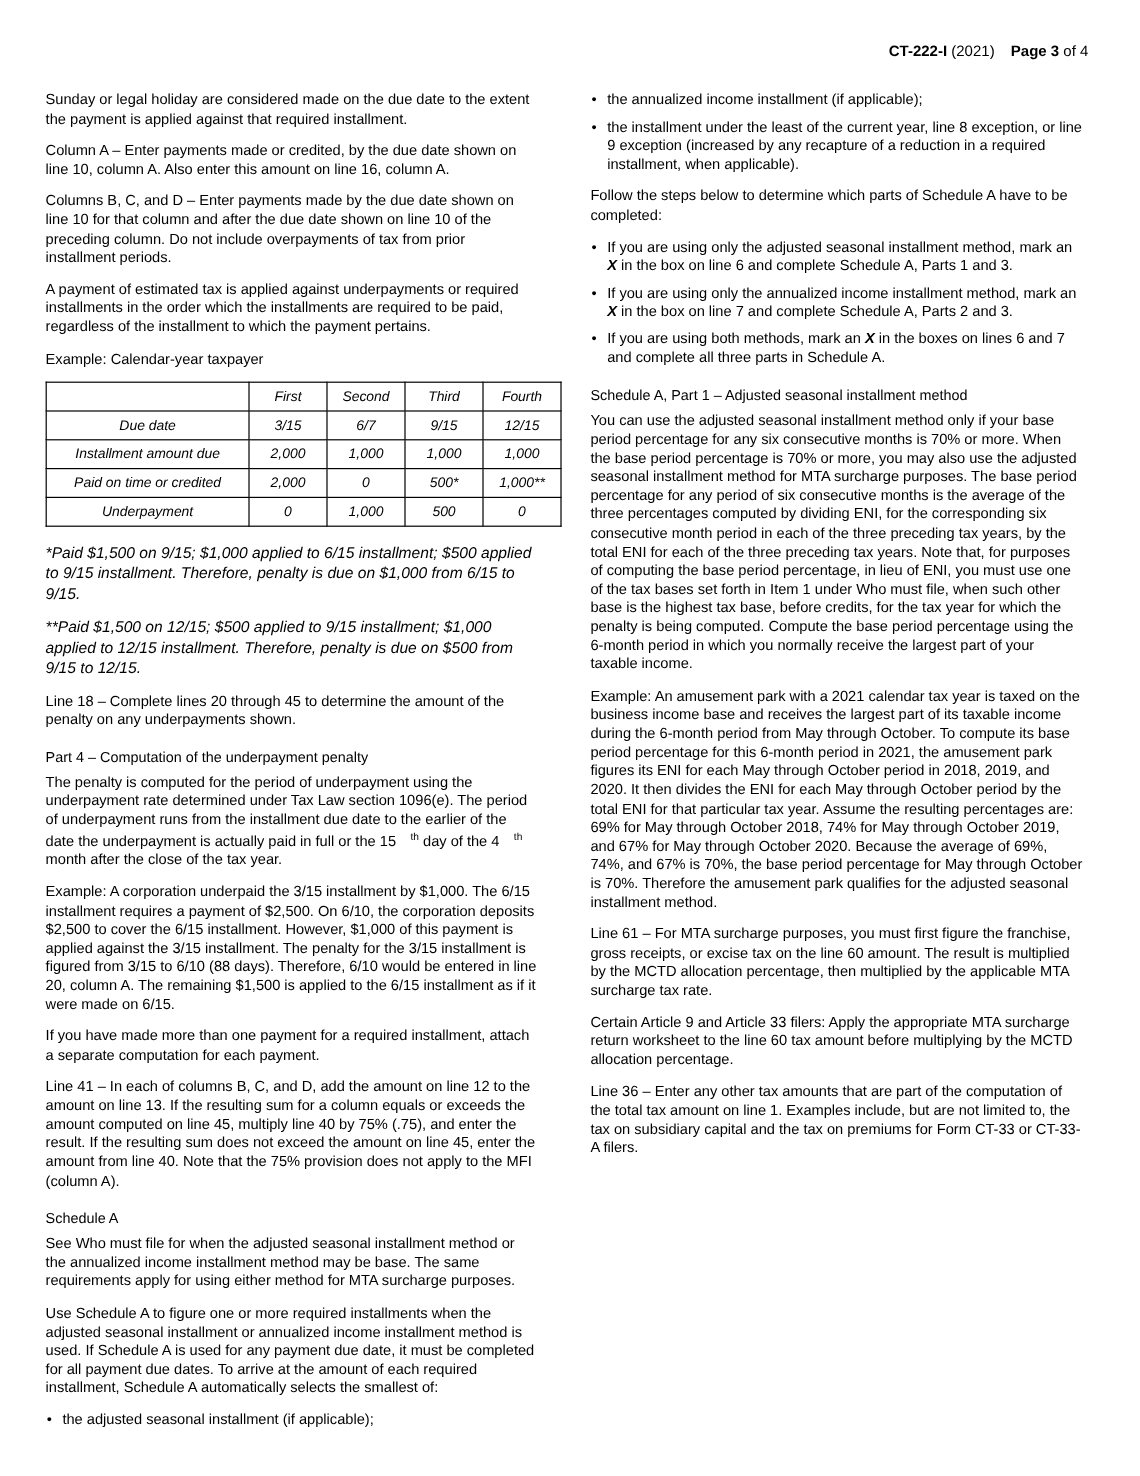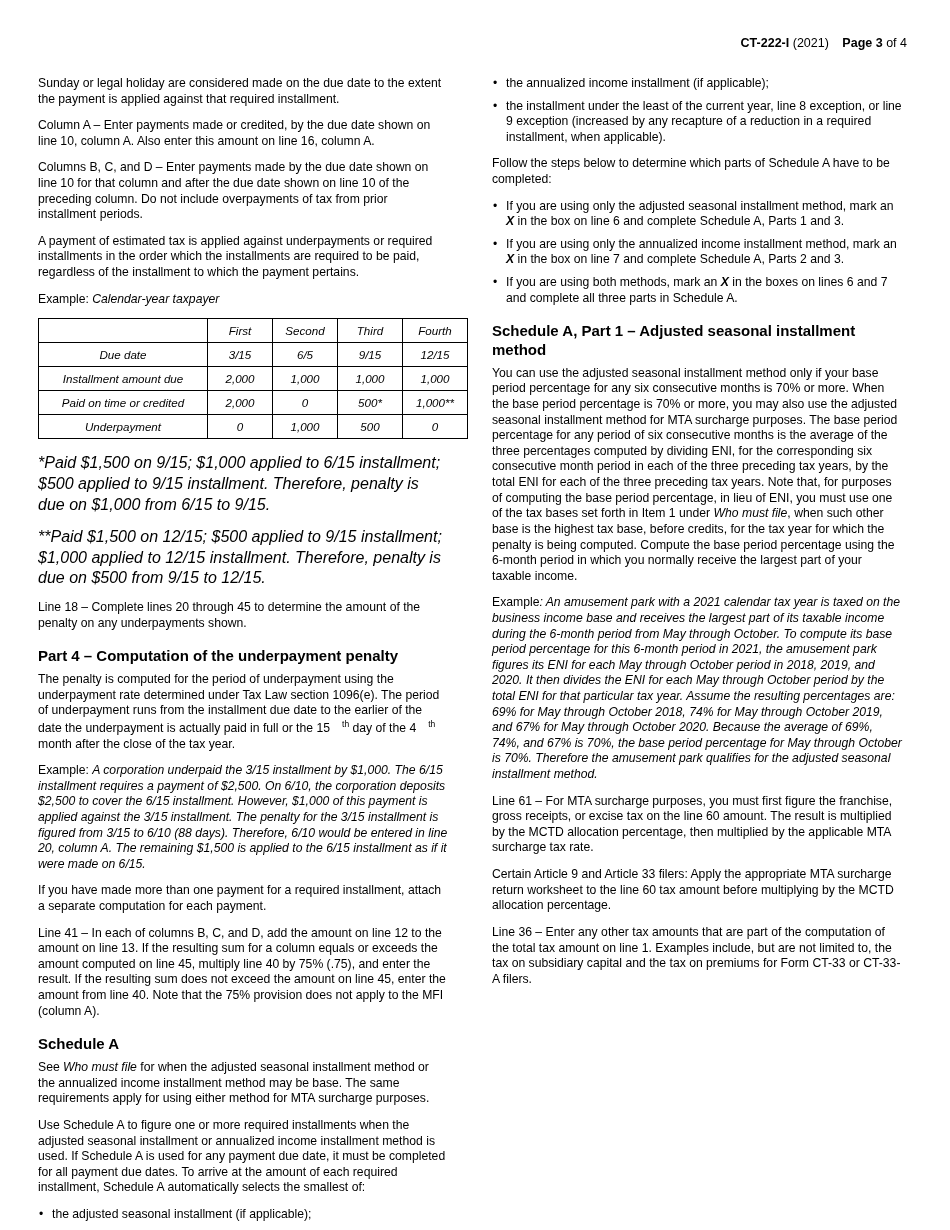--- a/index.html
+++ b/index.html
@@ -48,25 +48,25 @@
   .col {
     width: 410px;
   }
   p {
     margin: 0 0 11px 0;
     font-size: 12.2px;
     line-height: 1.28;
     text-align: left;
   }
   .b { font-weight: normal; }
-  .i { font-style: italic; }
+  .i { }
   .bi { font-weight: bold; font-style: italic; }
   h2 {
-    font-size: 15px;
-    font-weight: bold;
+    font-size: 12px;
+    font-weight: normal;
     margin: 16px 0 6px 0;
     line-height: 1.25;
   }
   ul {
     margin: 0 0 11px 0;
     padding: 0;
     list-style: none;
   }
   ul li {
     font-size: 12.2px;
@@ -97,21 +97,21 @@
     font-weight: normal;
     vertical-align: middle;
   }
   table.example th {
     text-align: center;
   }
   table.example .lbl { width: 160px; }
   table.example .amt { width: 56px; }
   table.example .shaded { background: #d4d4d4; }
   .note {
-    font-size: 16px;
+    font-size: 13px;
     font-style: italic;
     line-height: 1.3;
     margin: 0 0 11px 0;
   }
   sup { font-size: 8.5px; vertical-align: super; padding-left: 12px; }
 </style>
 </head>
 <body>
 
 <div class="page">
@@ -142,21 +142,21 @@
             <tr>
           <th class="lbl"></th>
           <th class="amt">First</th>
           <th class="amt">Second</th>
           <th class="amt">Third</th>
           <th class="amt">Fourth</th>
         </tr>
         <tr>
           <td>Due date</td>
           <td>3/15</td>
-          <td>6/5</td>
+          <td>6/7</td>
           <td>9/15</td>
           <td>12/15</td>
         </tr>
         <tr>
           <td>Installment amount due</td>
           <td>2,000</td>
           <td>1,000</td>
           <td>1,000</td>
           <td>1,000</td>
         </tr>

